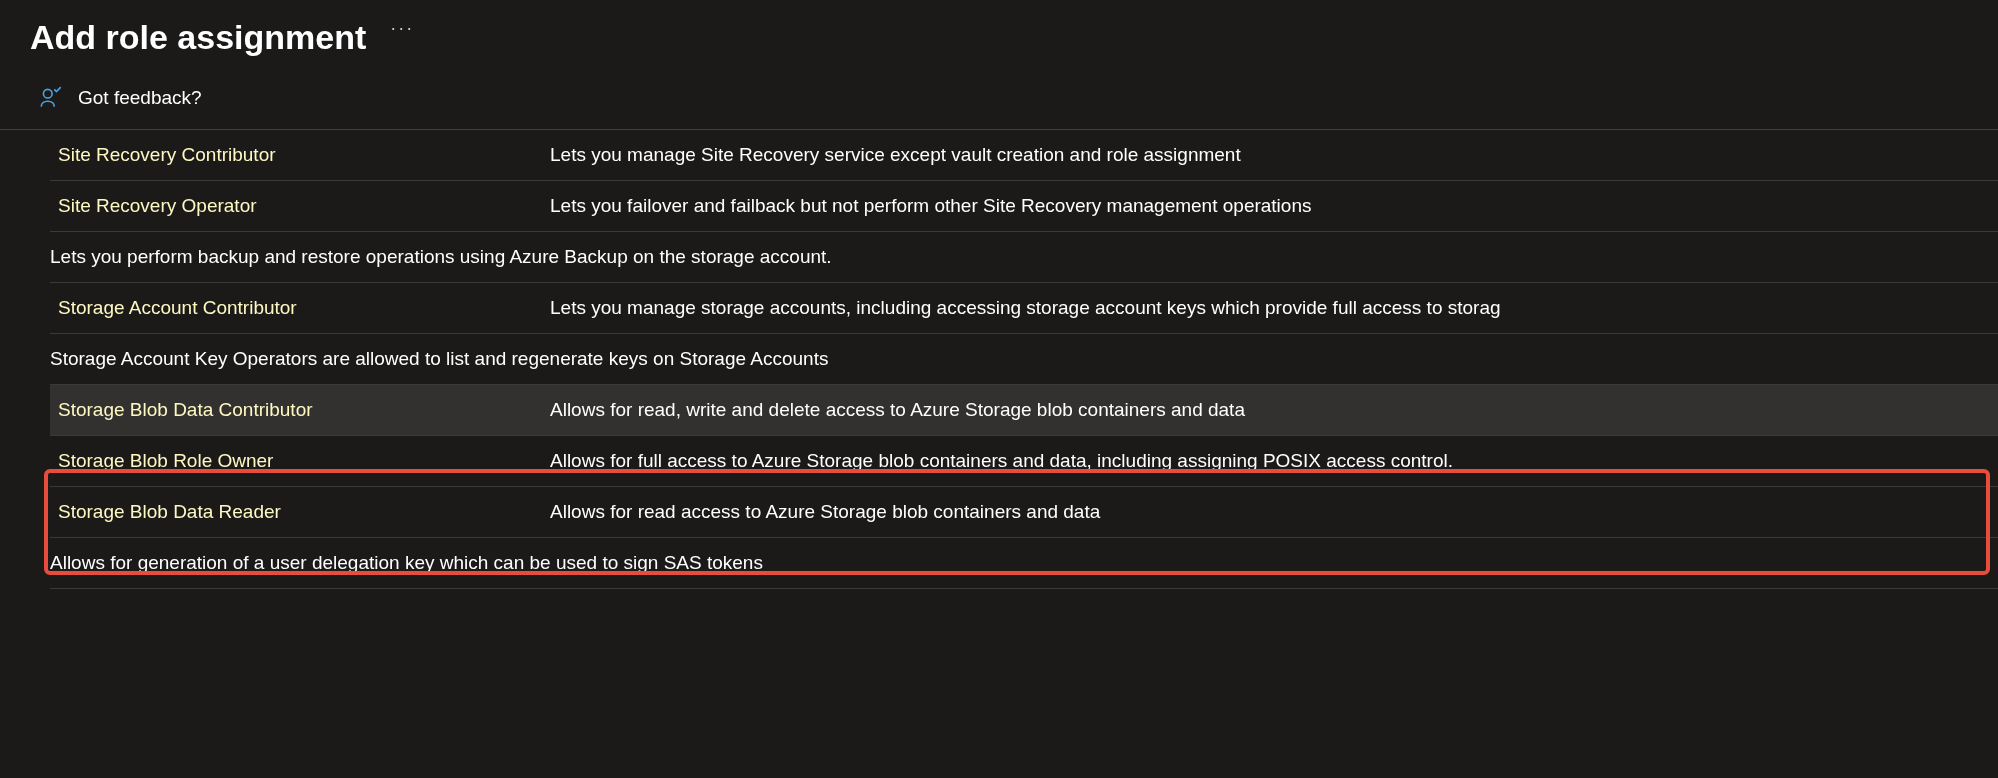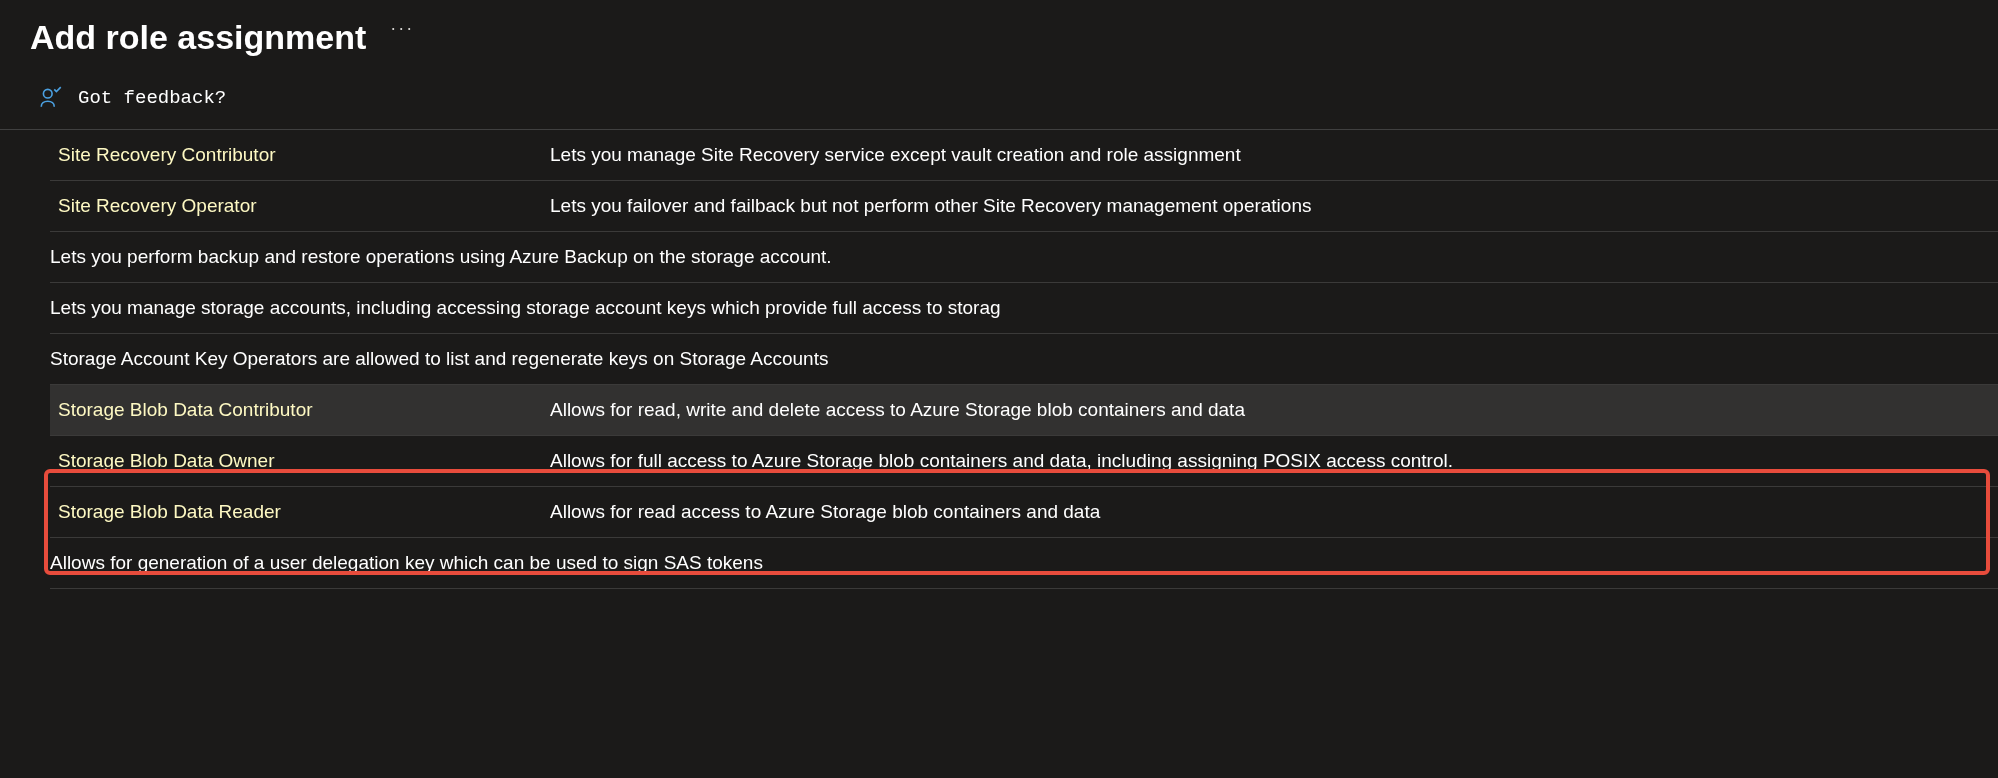--- a/index.html
+++ b/index.html
@@ -32,21 +32,20 @@
       font-size: 18px;
       letter-spacing: 2px;
       cursor: pointer;
     }
     .feedback-bar {
       padding: 18px 38px 18px 38px;
       display: flex;
       align-items: center;
       gap: 14px;
       border-bottom: 1px solid #404040;
-      font-family: Liberation Mono, monospace;
     }
     .feedback-icon {
       width: 26px;
       height: 26px;
       display: inline-flex;
       align-items: center;
       justify-content: center;
     }
     .feedback-text {
       font-size: 19px;
@@ -120,31 +119,32 @@
         <div class="role-desc">Lets you manage Site Recovery service except vault creation and role assignment</div>
       </div>
       <div class="role-row">
         <div class="role-name">Site Recovery Operator</div>
         <div class="role-desc">Lets you failover and failback but not perform other Site Recovery management operations</div>
       </div>
       <div class="role-row">
         <div class="role-desc">Lets you perform backup and restore operations using Azure Backup on the storage account.</div>
       </div>
       <div class="role-row">
+        <div class="role-name">Storage Account Contributor</div>
         <div class="role-desc">Lets you manage storage accounts, including accessing storage account keys which provide full access to storag</div>
       </div>
       <div class="role-row">
         <div class="role-desc">Storage Account Key Operators are allowed to list and regenerate keys on Storage Accounts</div>
       </div>
       <div class="role-row selected">
         <div class="role-name">Storage Blob Data Contributor</div>
         <div class="role-desc">Allows for read, write and delete access to Azure Storage blob containers and data</div>
       </div>
       <div class="role-row">
-        <div class="role-name">Storage Blob Data Owner</div>
+        <div class="role-name">Storage Blob Role Owner</div>
         <div class="role-desc">Allows for full access to Azure Storage blob containers and data, including assigning POSIX access control.</div>
       </div>
       <div class="role-row">
         <div class="role-name">Storage Blob Data Reader</div>
         <div class="role-desc">Allows for read access to Azure Storage blob containers and data</div>
       </div>
       <div class="role-row">
         <div class="role-desc">Allows for generation of a user delegation key which can be used to sign SAS tokens</div>
       </div>
     </div>

